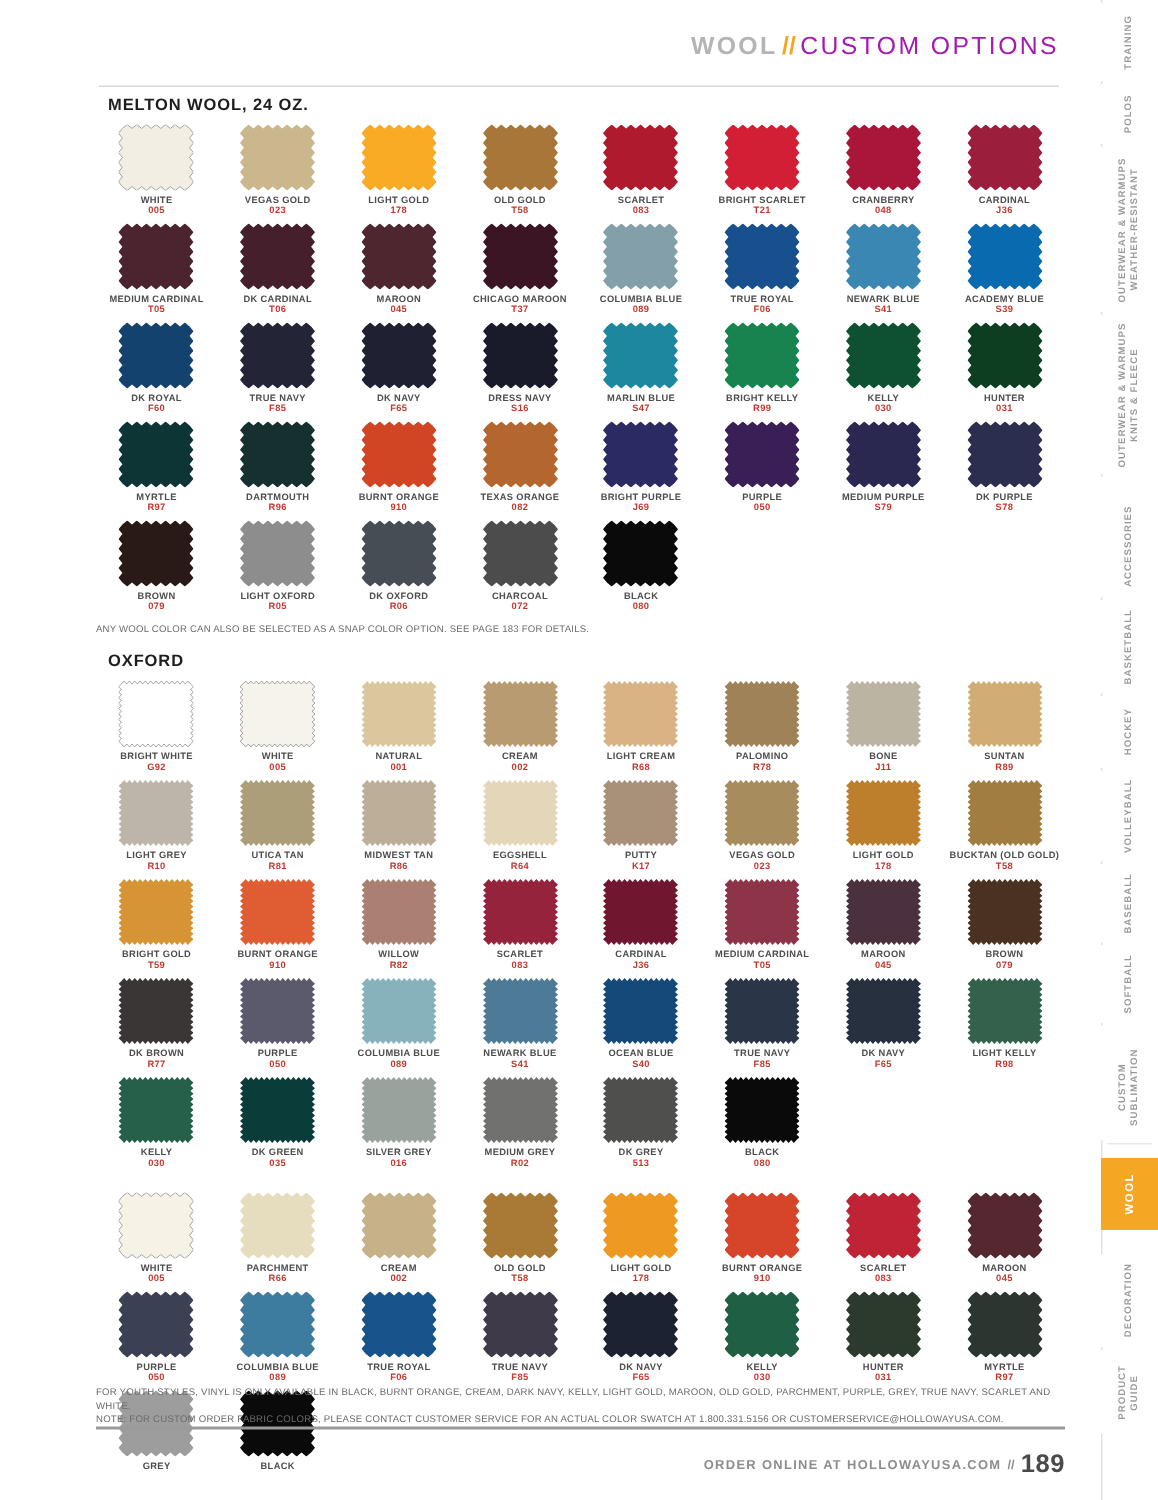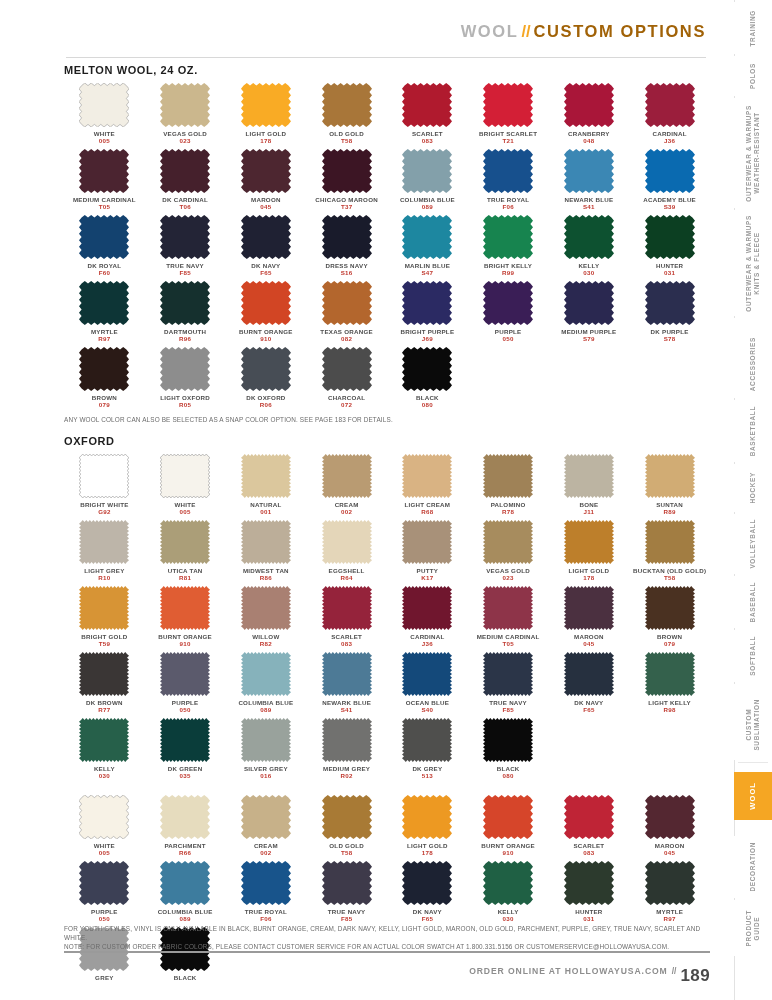--- a/index.html
+++ b/index.html
@@ -60,42 +60,43 @@
   }
   #header .h-wool {
     font-size: 16.5px; font-weight: bold; letter-spacing: 1.6px;
     color: #b4b4b4;
   }
   #header .h-slash {
     font-size: 16.5px; font-weight: bold; letter-spacing: 0px;
     color: #f5a623; padding: 0 3px;
   }
   #header .h-title {
-    font-size: 16.5px; font-weight: bold; letter-spacing: 1.6px;
-    color: #a16207;
+    font-size: 16.5px; font-weight: normal; letter-spacing: 1.6px;
+    color: #a21caf;
   }
   #header-rule {
     position: absolute;
     left: 66px; top: 57px;
     width: 640px; height: 1px;
     background: #d8d8d8;
   }
 
   
   #content {
     position: absolute;
     left: 64px; top: 64px;
     width: 646px;
   }
 
   .section-title {
     font-size: 11px; font-weight: bold; letter-spacing: 0.6px;
     color: #1d1d1d;
     margin-bottom: 7px;
     font-family: "Liberation Sans", sans-serif;
+    margin-left: 8px;
   }
 
   .swatch-grid {
     display: flex;
     flex-wrap: wrap;
   }
   .swatch-cell {
     width: 80.75px;
     display: flex;
     flex-direction: column;
@@ -147,21 +148,21 @@
     position: absolute;
     left: 64px; top: 951px;
     width: 646px; height: 1.5px;
     background: #9a9a9a;
   }
   #footer-bar {
     position: absolute;
     left: 64px; top: 966px;
     width: 646px;
     display: flex;
-    align-items: flex-start;
+    align-items: center;
     justify-content: flex-end;
   }
   #footer-bar .f-order {
     font-size: 8.6px; font-weight: bold; letter-spacing: 0.9px;
     color: #8d8d8d;
   }
   #footer-bar .f-slash {
     font-size: 8.6px; font-weight: bold; color: #8d8d8d; padding: 0 4px;
   }
   #footer-bar .f-page {

